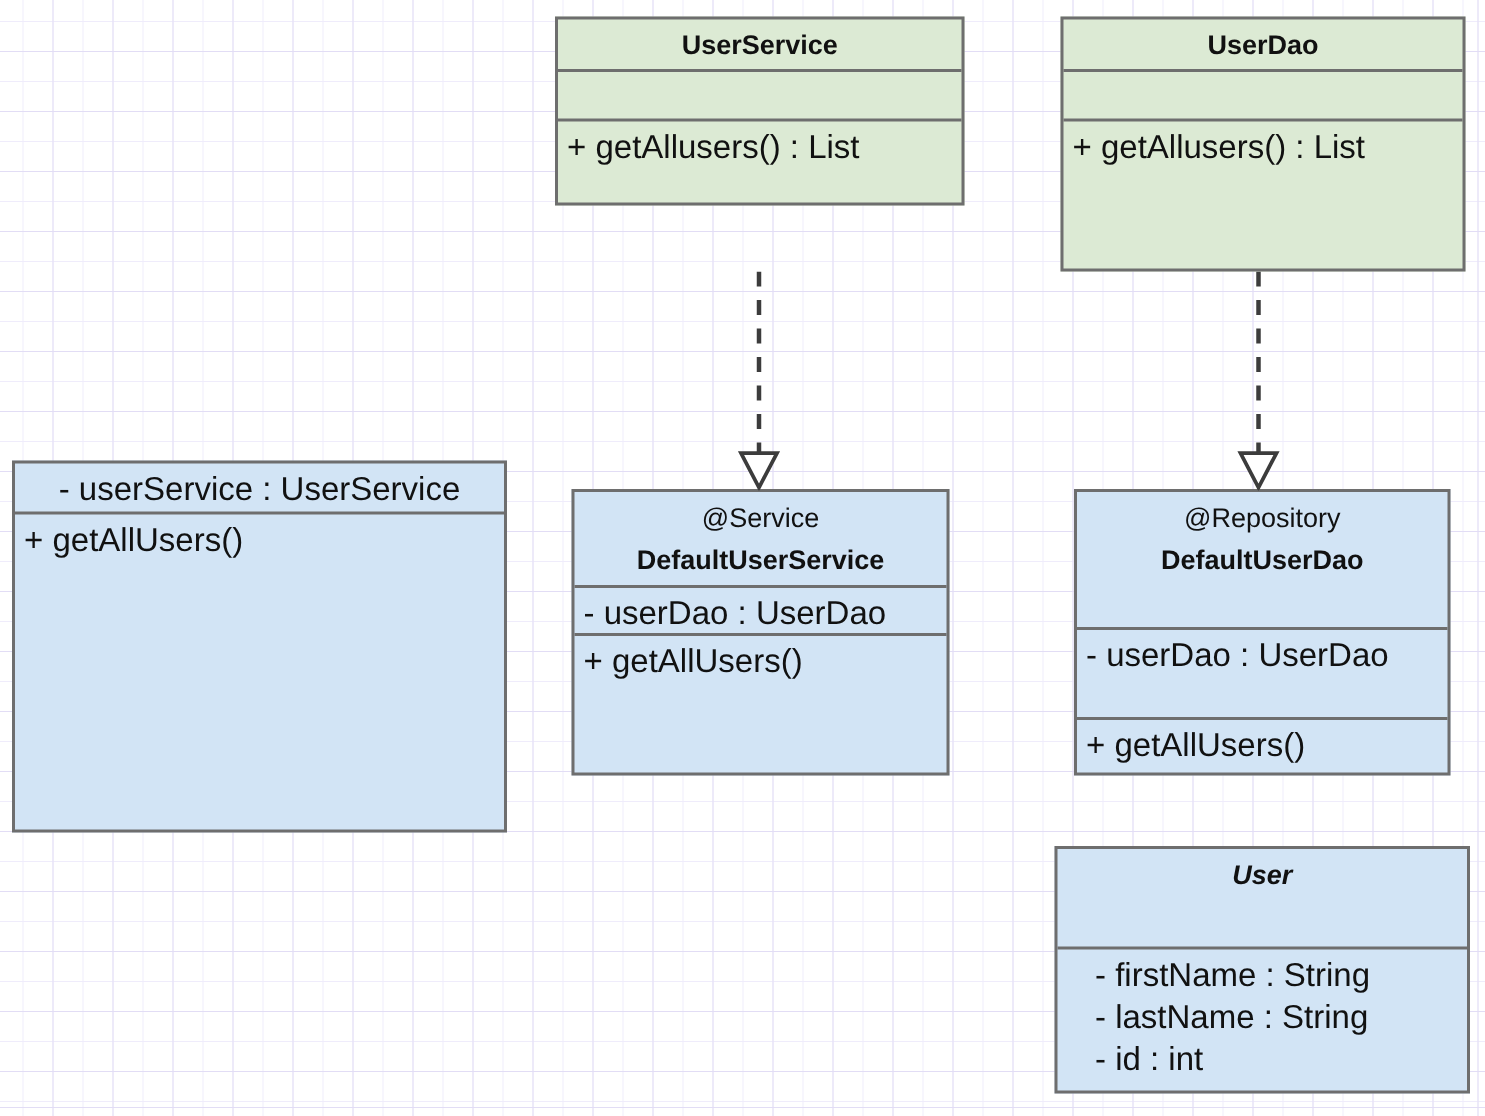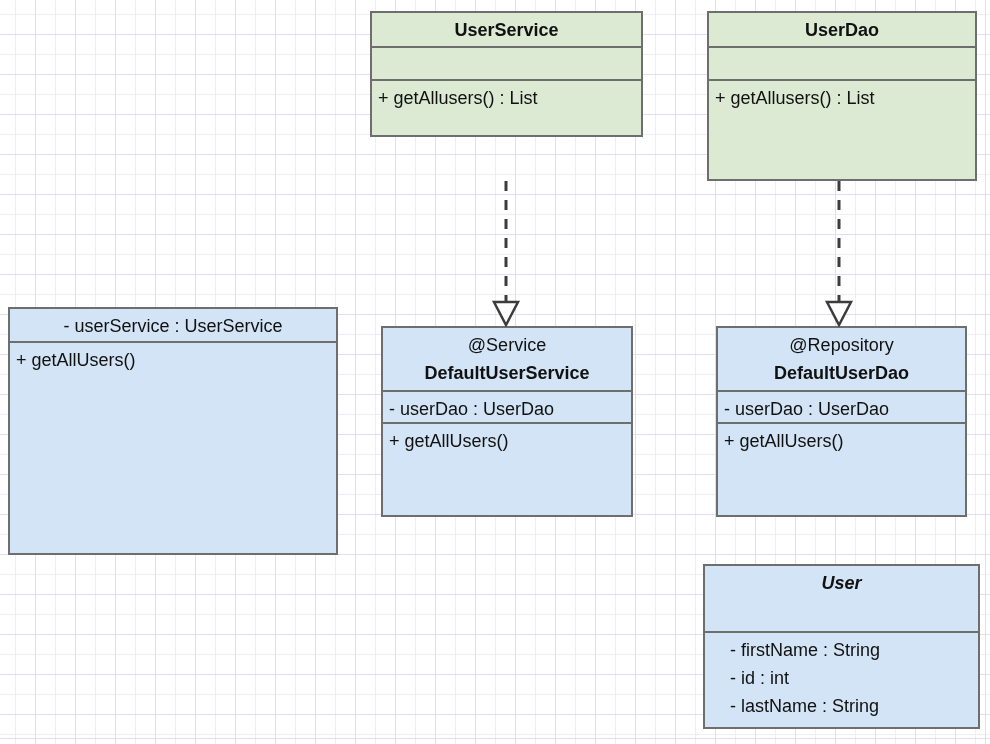--- a/index.html
+++ b/index.html
@@ -33,41 +33,41 @@
   .sec{box-sizing:border-box;flex:0 0 auto;overflow:hidden;}
   .sec + .sec{border-top:2px solid var(--border);}
   .sec.methods{flex:1 1 auto;}
   .header{
     display:flex;flex-direction:column;align-items:center;justify-content:center;
     text-align:center;
   }
   .stereotype{font-size:18px;line-height:28px;font-weight:normal;}
   .cls-name{font-size:18px;line-height:28px;font-weight:bold;}
   .cls-name.italic{font-style:italic;}
-  .member{font-size:18px;line-height:28px;padding:0 6px;white-space:nowrap;}
+  .member{font-size:22px;line-height:28px;padding:0 6px;white-space:nowrap;}
   .attrs,.methods{padding-top:3px;}
 
   
   #box-userservice{left:370px;top:11px;width:273px;height:126px;}
   #box-userservice .header{height:33px;}
   #box-userservice .attrs{height:33px;}
 
   #box-userdao{left:707px;top:11px;width:270px;height:170px;}
   #box-userdao .header{height:33px;}
   #box-userdao .attrs{height:33px;}
 
   #box-usercontroller{left:8px;top:307px;width:330px;height:248px;}
   #box-usercontroller .header{height:62px;}
   #box-usercontroller .attrs{height:32px;text-align:center;}
 
   #box-defaultuserservice{left:381px;top:326px;width:252px;height:191px;}
   #box-defaultuserservice .header{height:62px;}
   #box-defaultuserservice .attrs{height:32px;}
 
-  #box-defaultuserdao{left:716px;top:326px;width:251px;height:191px;}
+  #box-defaultuserdao{left:716px;top:326px;width:251px;height:191px;gap:28px;}
   #box-defaultuserdao .header{height:62px;}
   #box-defaultuserdao .attrs{height:32px;}
 
   #box-user{left:703px;top:564px;width:277px;height:165px;gap:32px;}
   #box-user .header{height:33px;}
   #box-user .attrs{height:94px;padding-left:19px;}
 
   .arrow{position:absolute;width:30px;height:146px;}
   #arrow-service{left:491px;top:181px;}
   #arrow-dao{left:824px;top:181px;}
@@ -131,22 +131,22 @@
     <div class="member">+ getAllUsers()</div>
   </div>
 </div>
 
 <div class="uml-box blue" id="box-user">
   <div class="sec header">
     <div class="cls-name italic">User</div>
   </div>
   <div class="sec attrs">
     <div class="member">- firstName : String</div>
+    <div class="member">- lastName : String</div>
     <div class="member">- id : int</div>
-    <div class="member">- lastName : String</div>
   </div>
   <div class="sec methods"></div>
 </div>
 
 <svg class="arrow" id="arrow-service" viewBox="0 0 30 146">
   <line x1="15" y1="0" x2="15" y2="121" stroke-dasharray="10 9"></line>
   <polygon points="3,121 27,121 15,144"></polygon>
 </svg>
 
 <svg class="arrow" id="arrow-dao" viewBox="0 0 30 146">

